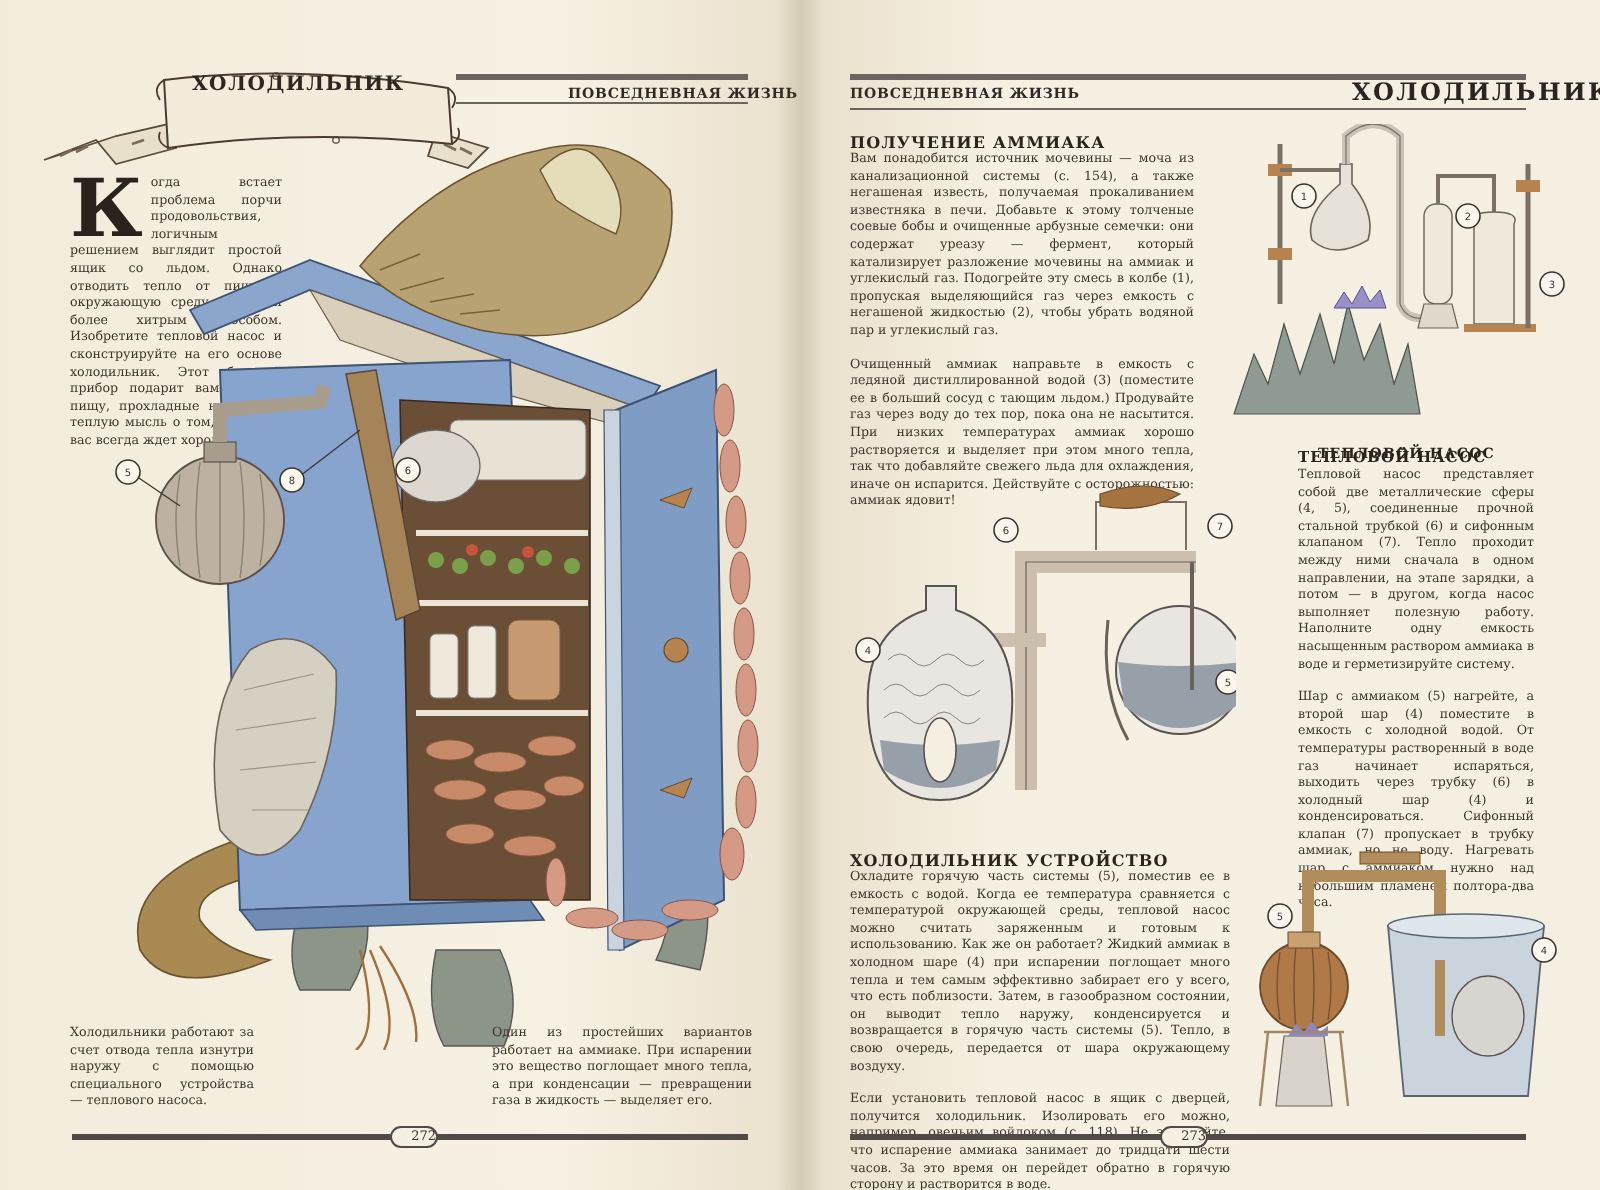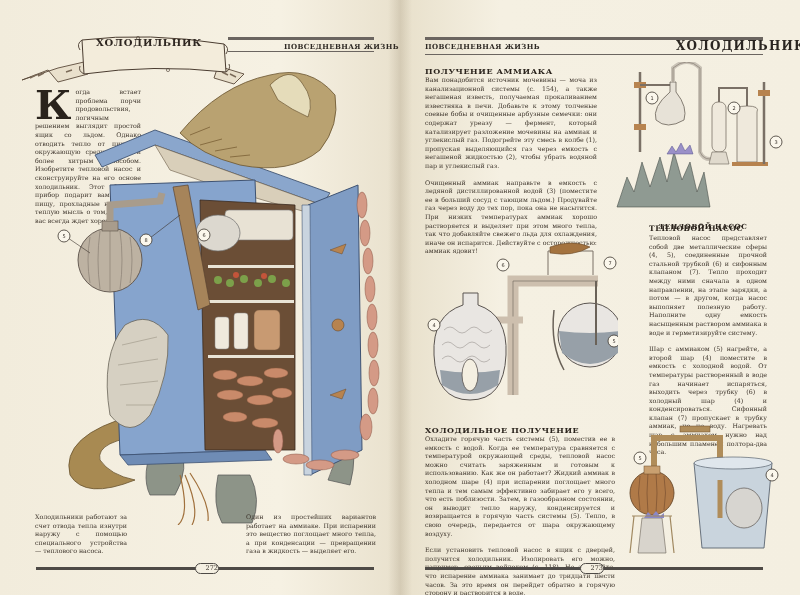--- a/index.html
+++ b/index.html
@@ -249,21 +249,21 @@
       <text class="callout-t" x="196" y="108" text-anchor="middle">5</text>
     </svg>
 
     <div class="txt" style="left:249px; top:224px; width:118px;">
       <div class="section-h" style="visibility:hidden">ТЕПЛОВОЙ НАСОС</div>
       <p>Тепловой насос представляет собой две металлические сферы (4, 5), соединенные прочной стальной трубкой (6) и сифонным клапаном (7). Тепло проходит между ними сначала в одном направлении, на этапе зарядки, а потом — в другом, когда насос выполняет полезную работу. Наполните одну емкость насыщенным раствором аммиака в воде и герметизируйте систему.</p>
       <p>Шар с аммиаком (5) нагрейте, а второй шар (4) поместите в емкость с холодной водой. От температуры растворенный в воде газ начинает испаряться, выходить через трубку (6) в холодный шар (4) и конденсироваться. Сифонный клапан (7) пропускает в трубку аммиак, но не воду. Нагревать шар с аммиаком нужно над небольшим пламенем полтора-два часа.</p>
     </div>
 
     <div class="txt" style="left:25px; top:425px; width:190px;">
-      <div class="section-h">ХОЛОДИЛЬНОЕ ПОЛУЧЕНИЕ</div>
+      <div class="section-h">ХОЛОДИЛЬНИК УСТРОЙСТВО</div>
       <p>Охладите горячую часть системы (5), поместив ее в емкость с водой. Когда ее температура сравняется с температурой окружающей среды, тепловой насос можно считать заряженным и готовым к использованию. Как же он работает? Жидкий аммиак в холодном шаре (4) при испарении поглощает много тепла и тем самым эффективно забирает его у всего, что есть поблизости. Затем, в газообразном состоянии, он выводит тепло наружу, конденсируется и возвращается в горячую часть системы (5). Тепло, в свою очередь, передается от шара окружающему воздуху.</p>
       <p>Если установить тепловой насос в ящик с дверцей, получится холодильник. Изолировать его можно, например, овечьим войлоком (с. 118). Не забывайте, что испарение аммиака занимает до тридцати шести часов. За это время он перейдет обратно в горячую сторону и растворится в воде.</p>
     </div>
 
     <svg class="fig" style="left:222px; top:418px;" width="160" height="140" viewBox="0 0 160 140">
       <path d="M32 55 L32 20 L98 20 L98 62" fill="none" stroke="#b08d5a" stroke-width="6"></path>
       <rect x="58" y="8" width="30" height="6" fill="#b08d5a" stroke="#6a4a2a" stroke-width="0.5"></rect>
 
       <path d="M72 45 L150 45 L142 130 L80 130 Z" fill="#c9d4dd" stroke="#5a6470" stroke-width="0.9"></path>
       <ellipse cx="111" cy="45" rx="39" ry="6" fill="#dfe6ec" stroke="#5a6470" stroke-width="0.7"></ellipse>

